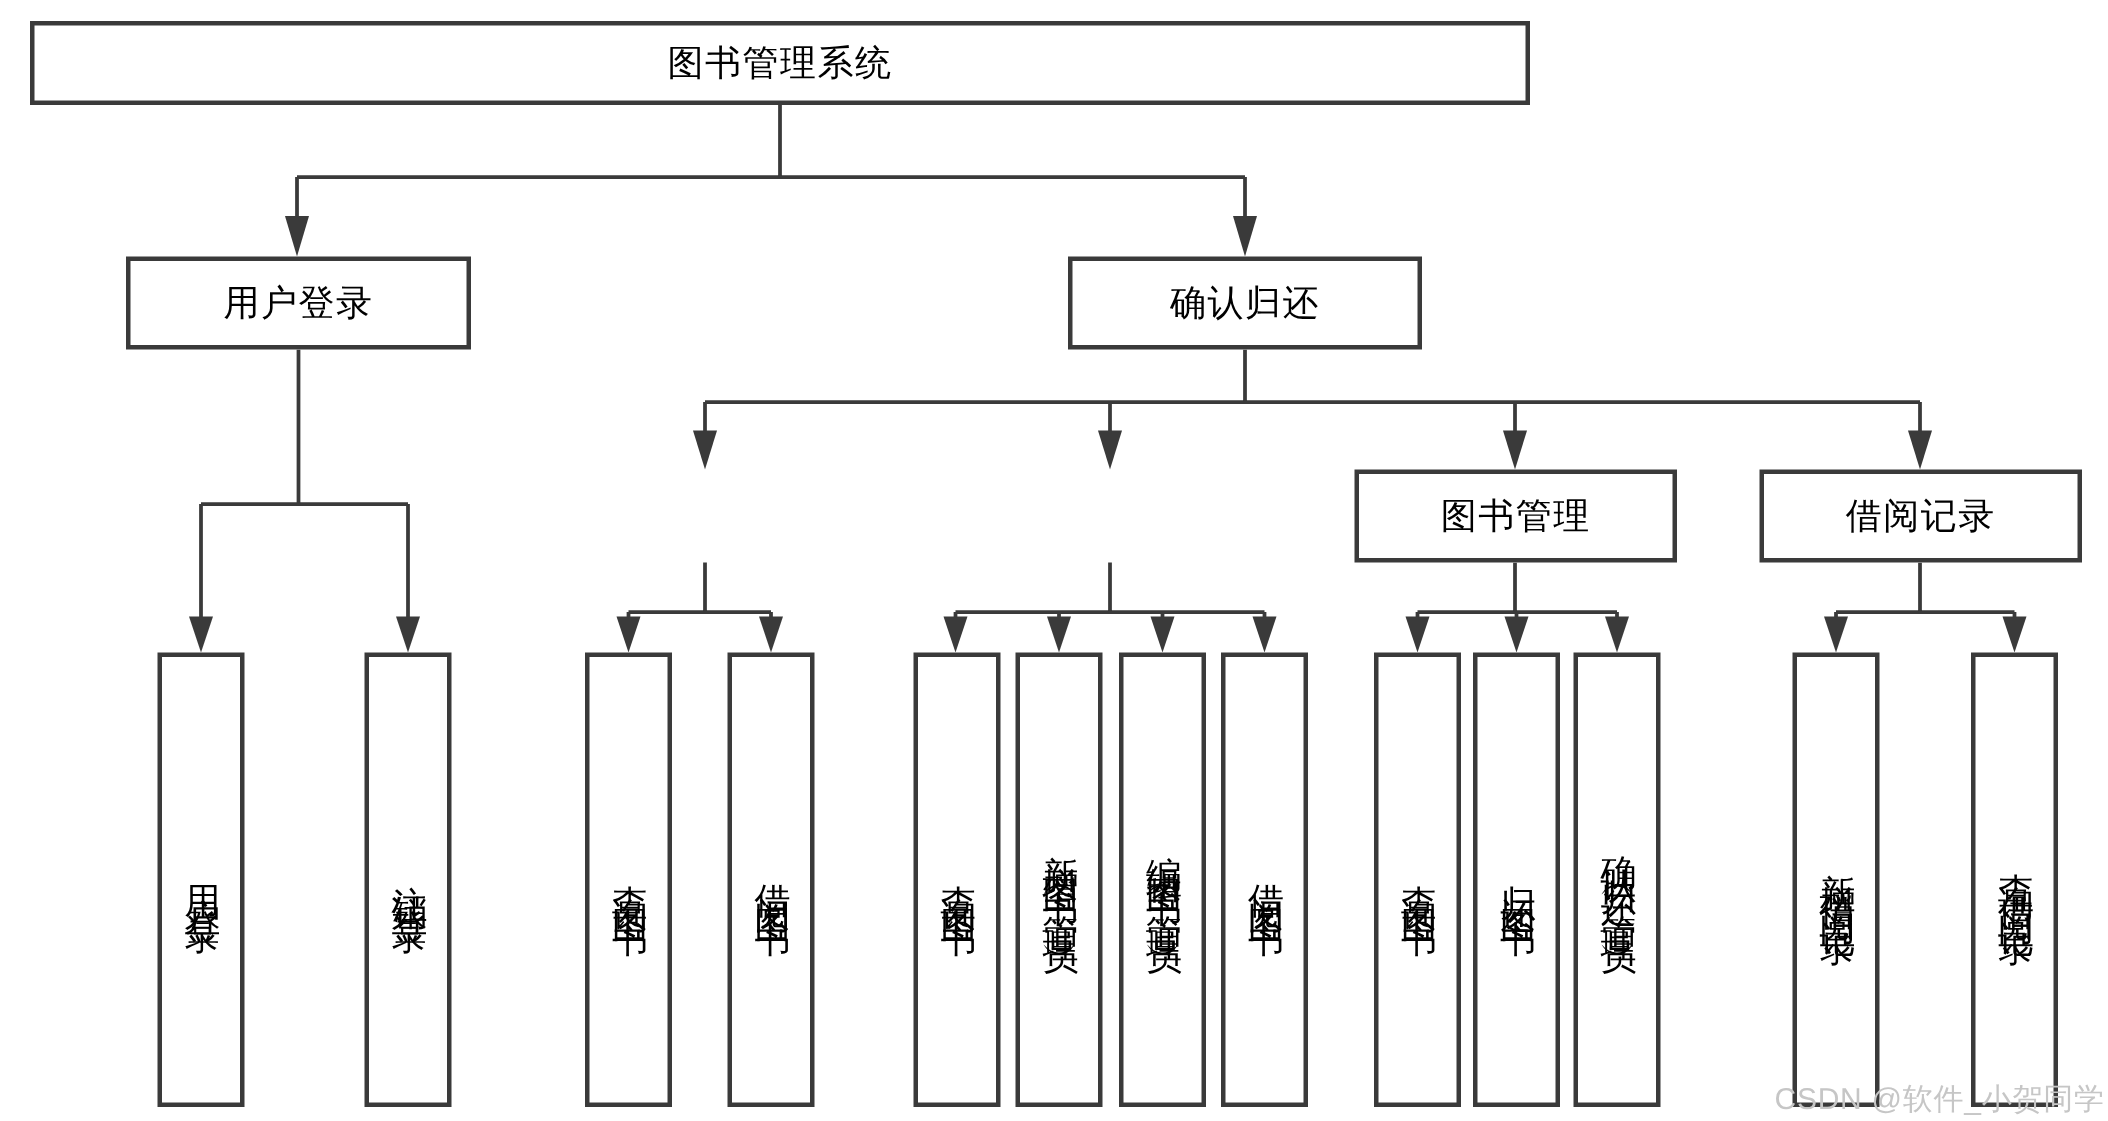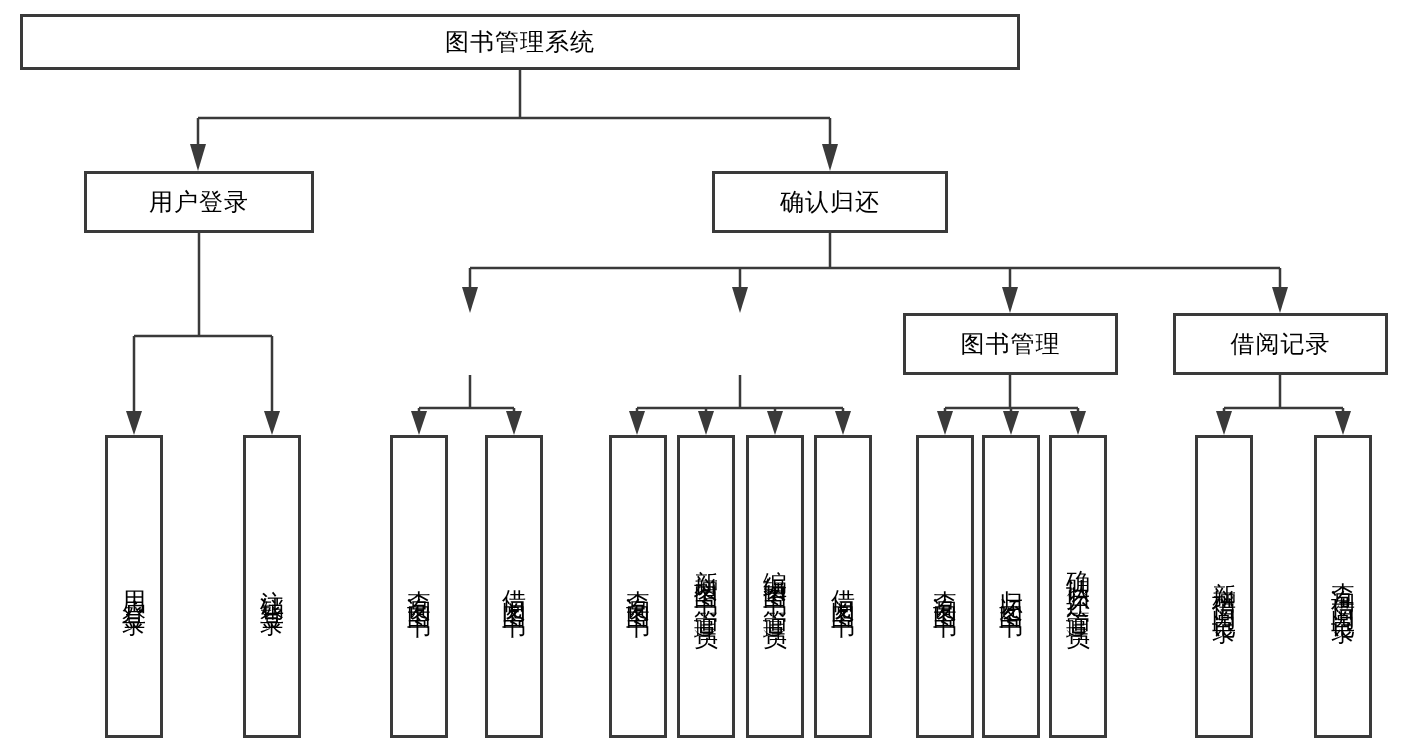--- a/index.html
+++ b/index.html
@@ -107,14 +107,15 @@
     <span>确认归还（管理员）</span>
   </div>
 
   <div class="node vbox" style="left:1195px;top:435px;width:58px;height:303px">
     <span>新增借阅记录</span>
   </div>
   <div class="node vbox" style="left:1314px;top:435px;width:58px;height:303px">
     <span>查询借阅记录</span>
   </div>
 
+  <div class="watermark">CSDN @软件_小贺同学</div>
 
 </div>
 
 </body></html>

